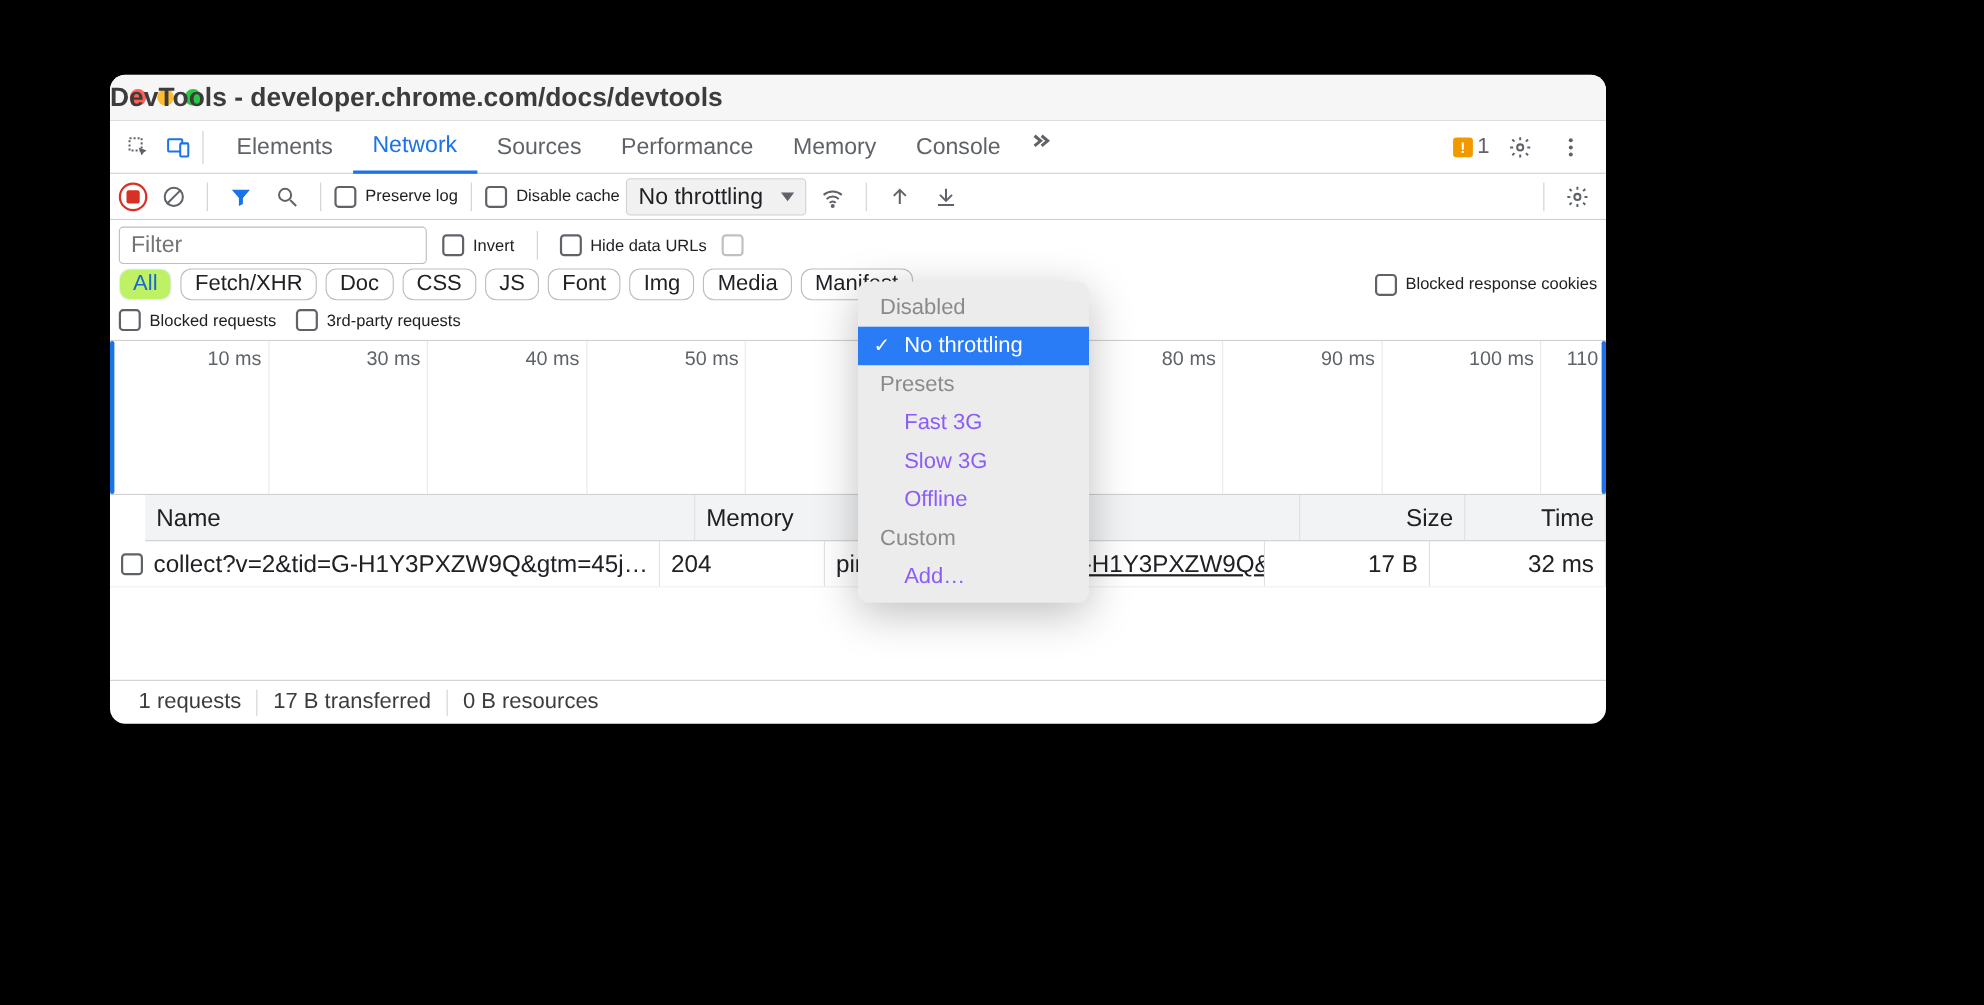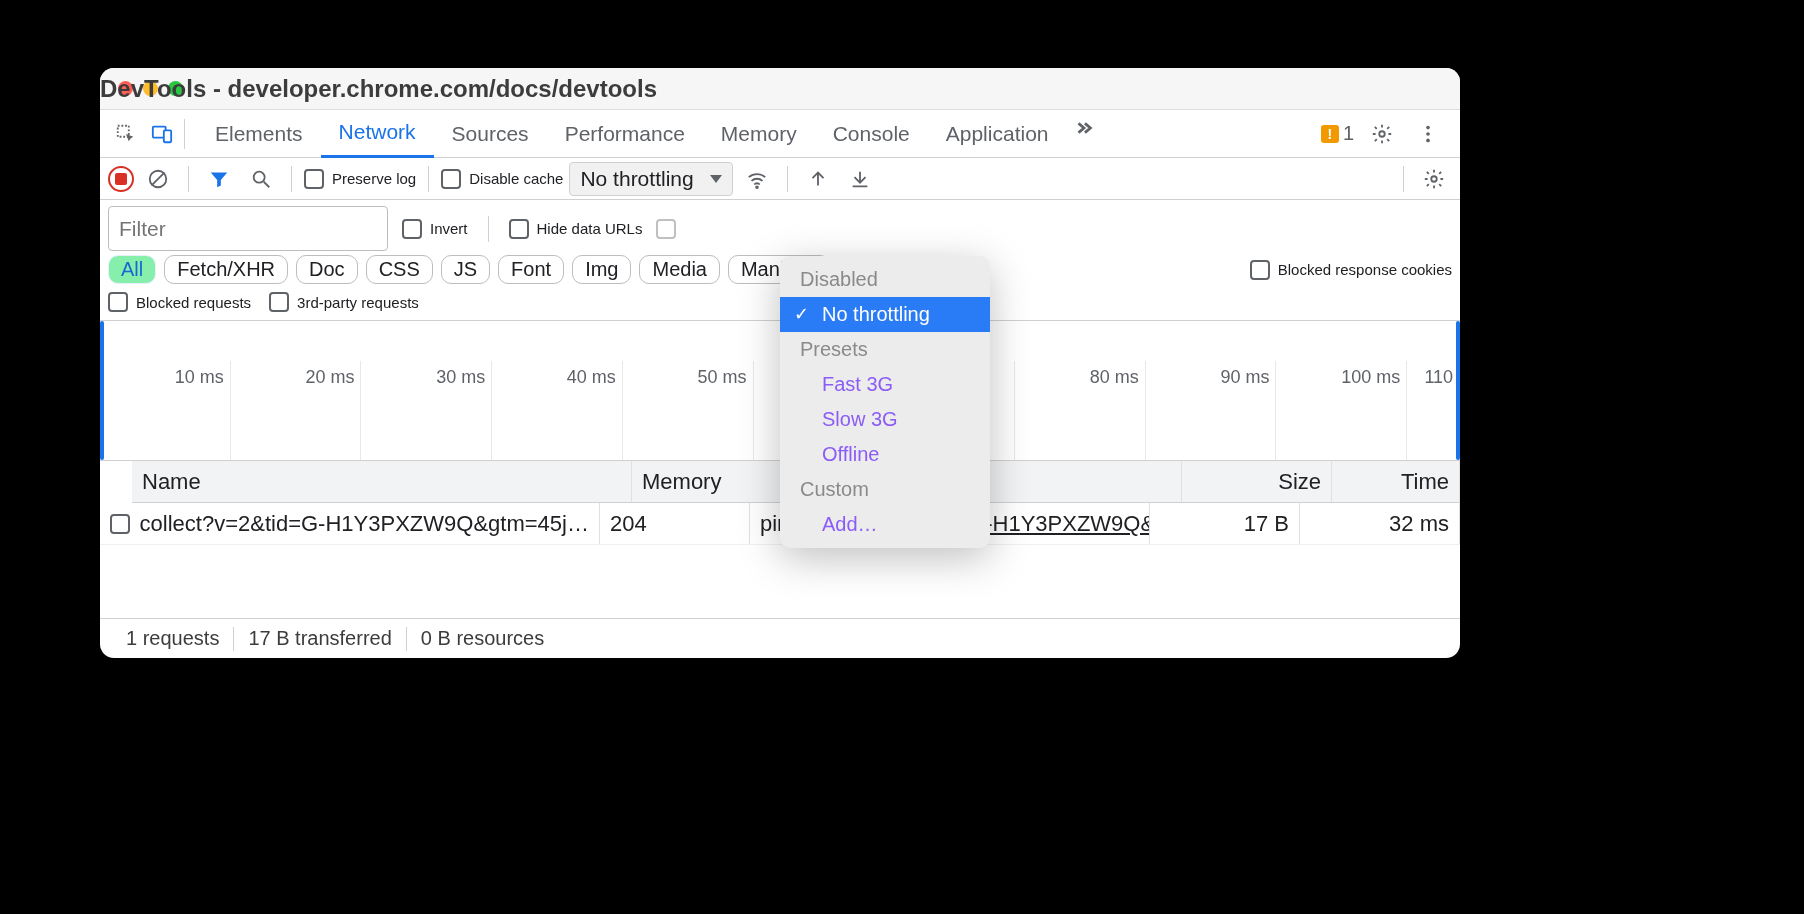--- a/index.html
+++ b/index.html
@@ -72,28 +72,28 @@
   .blue-funnel { color:#1a73e8; }
   .check-label { display:flex; align-items:center; gap:8px; color:#202124; font-size:15px; }
   .chk { width:20px; height:20px; border:2px solid #5f6368; border-radius:4px; background:#fff; }
   .throttle-select {
     height: 34px; background:#f1f1f1; border:1px solid #d0d0d0; border-radius:4px;
     display:flex; align-items:center; padding: 0 10px; gap:16px; color:#202124; font-size:21px;
   }
   .tri-down { width:0; height:0; border-left:6px solid transparent; border-right:6px solid transparent; border-top:8px solid #5f6368;}
   
   .filter-row { display:flex; align-items:center; gap: 14px; padding: 6px 8px 0 8px; flex-wrap: wrap;}
-  .filter-input { width: 280px; height: 45px; border:1px solid #bdbdbd; border-radius: 4px; padding: 0 10px; font-size: 21px; color:#757575;}
+  .filter-input { width: 280px; height: 34px; border:1px solid #bdbdbd; border-radius: 4px; padding: 0 10px; font-size: 21px; color:#757575;}
   .pill-row { display:flex; align-items:center; gap:8px; padding: 4px 8px 6px 8px; flex-wrap: wrap;}
   .pill { border:1px solid #bdbdbd; border-radius: 10px; padding: 2px 12px; font-size: 20px; color:#202124; background:#fff; cursor:pointer;}
-  .pill.active { background:#86efac; color:#1967d2; border-color:#e8f0fe;}
+  .pill.active { background:#bef264; color:#1967d2; border-color:#e8f0fe;}
   .blk-row { display:flex; align-items:center; gap:18px; padding: 2px 8px 8px 8px; border-bottom:1px solid #d0d0d0;}
   
   .timeline { height: 140px; border-bottom:1px solid #d0d0d0; position:relative; background:#fff;}
-  .timeline .grid { position:absolute; inset:0; display:flex;margin-top:40px;}
+  .timeline .grid { position:absolute; inset:0; display:flex;}
   .timeline .col { flex:1; border-right:1px solid #e8e8e8; position:relative;}
   .timeline .lbl { position:absolute; top:6px; right:6px; font-size:18px; color:#5f6368;}
   .timeline .leftmark { position:absolute; left:0; top:0; bottom:0; width:4px; background:#1a73e8; border-radius:2px;}
   .timeline .rightmark { position:absolute; right:0; top:0; bottom:0; width:4px; background:#1a73e8; border-radius:2px;}
   
   .net-table { display:flex; flex-direction:column; flex:1; }
   .thead, .trow { display:flex; height:42px; align-items:center; }
   .thead { background:#f1f3f4; border-bottom:1px solid #d0d0d0;margin-left:32px;}
   .th, .td { padding: 0 10px; border-right:1px solid #e0e0e0; height:100%; display:flex; align-items:center; overflow:hidden; white-space:nowrap;}
   .col-name { width: 500px;}
@@ -150,21 +150,20 @@
         </svg>
     </div>
     <div style="width:1px;height:30px;background:#d0d0d0;margin:0 4px"></div>
     <div class="tabs">
       <div class="tab">Elements</div>
       <div class="tab active">Network</div>
       <div class="tab">Sources</div>
       <div class="tab">Performance</div>
       <div class="tab">Memory</div>
       <div class="tab">Console</div>
-      <div class="tab">Application</div>
       <div class="icon-btn">
         <svg viewBox="0 0 24 24" stroke="currentColor" stroke-width="3" fill="none">
             <path d="M6 7l6 5-6 5M13 7l6 5-6 5"></path>
           </svg>
       </div>
     </div>
     <div class="tabs-right">
       <div class="badge-issues">
         <span class="sq">!</span>
           <span>1</span>
@@ -290,23 +289,20 @@
       </label>
   </div>
 
   <div class="timeline">
     <div class="leftmark"></div>
     <div class="grid">
       <div class="col">
           <span class="lbl">10 ms</span>
         </div>
       <div class="col">
-          <span class="lbl">20 ms</span>
-        </div>
-      <div class="col">
           <span class="lbl">30 ms</span>
         </div>
       <div class="col">
           <span class="lbl">40 ms</span>
         </div>
       <div class="col">
           <span class="lbl">50 ms</span>
         </div>
       <div class="col">
           <span class="lbl"></span>

